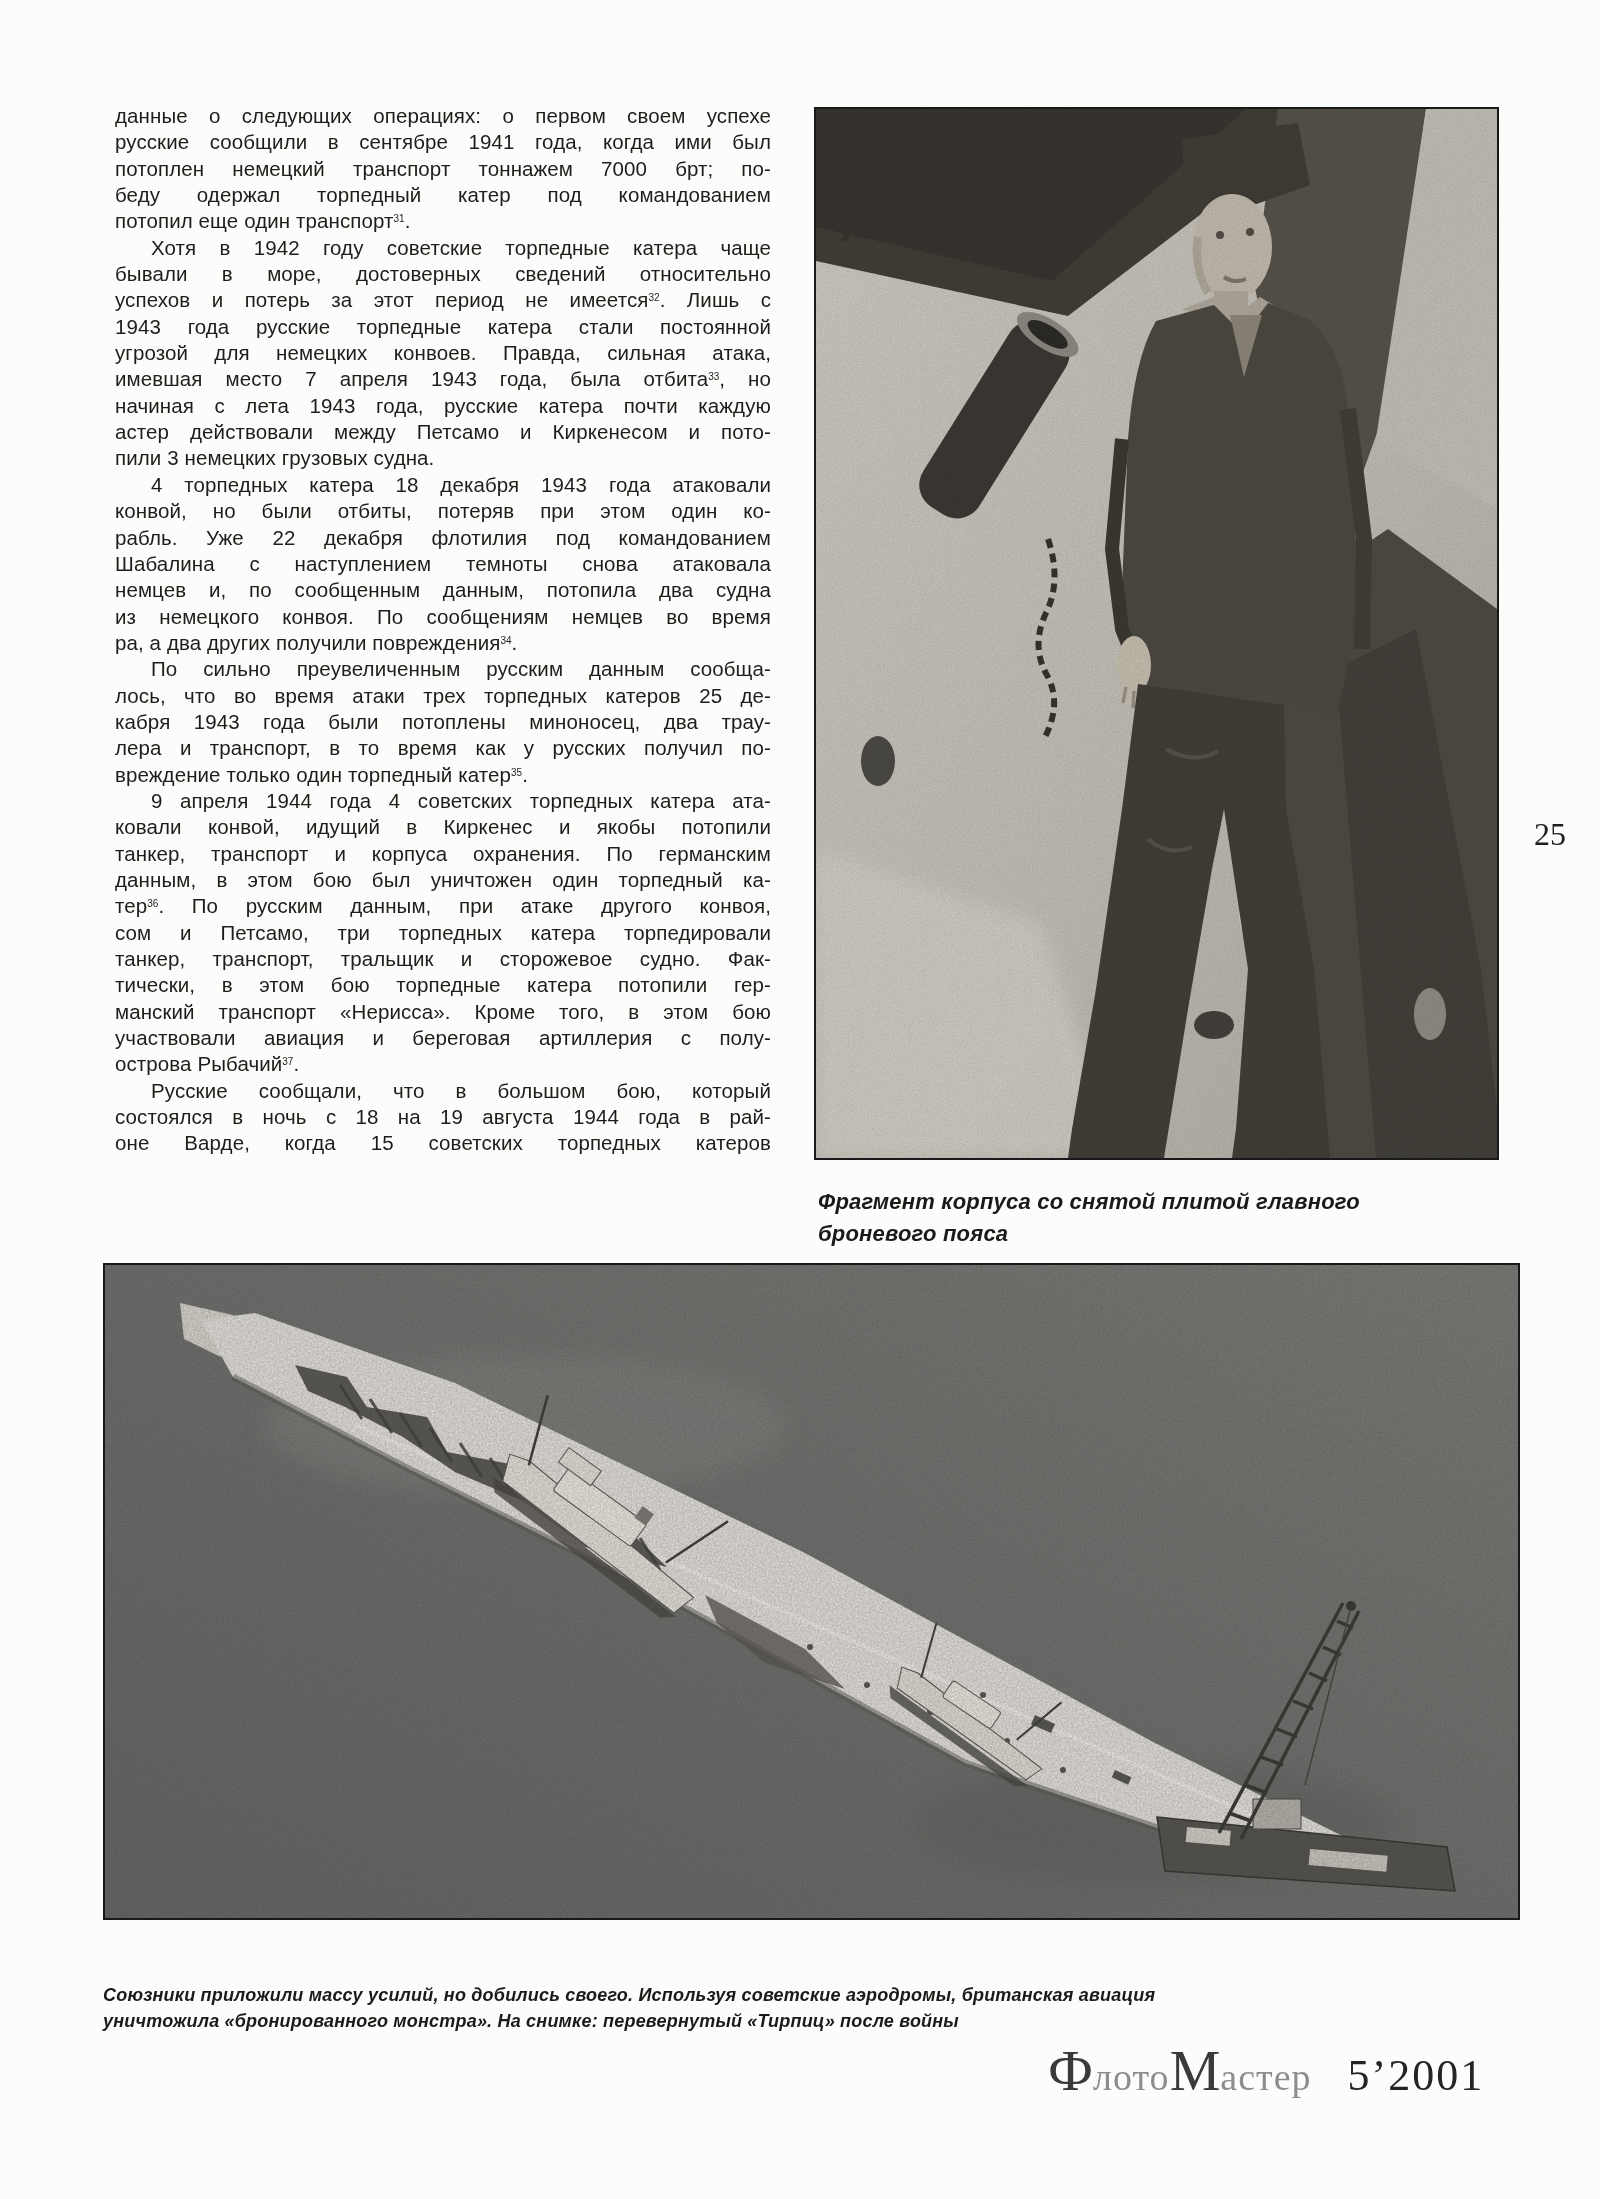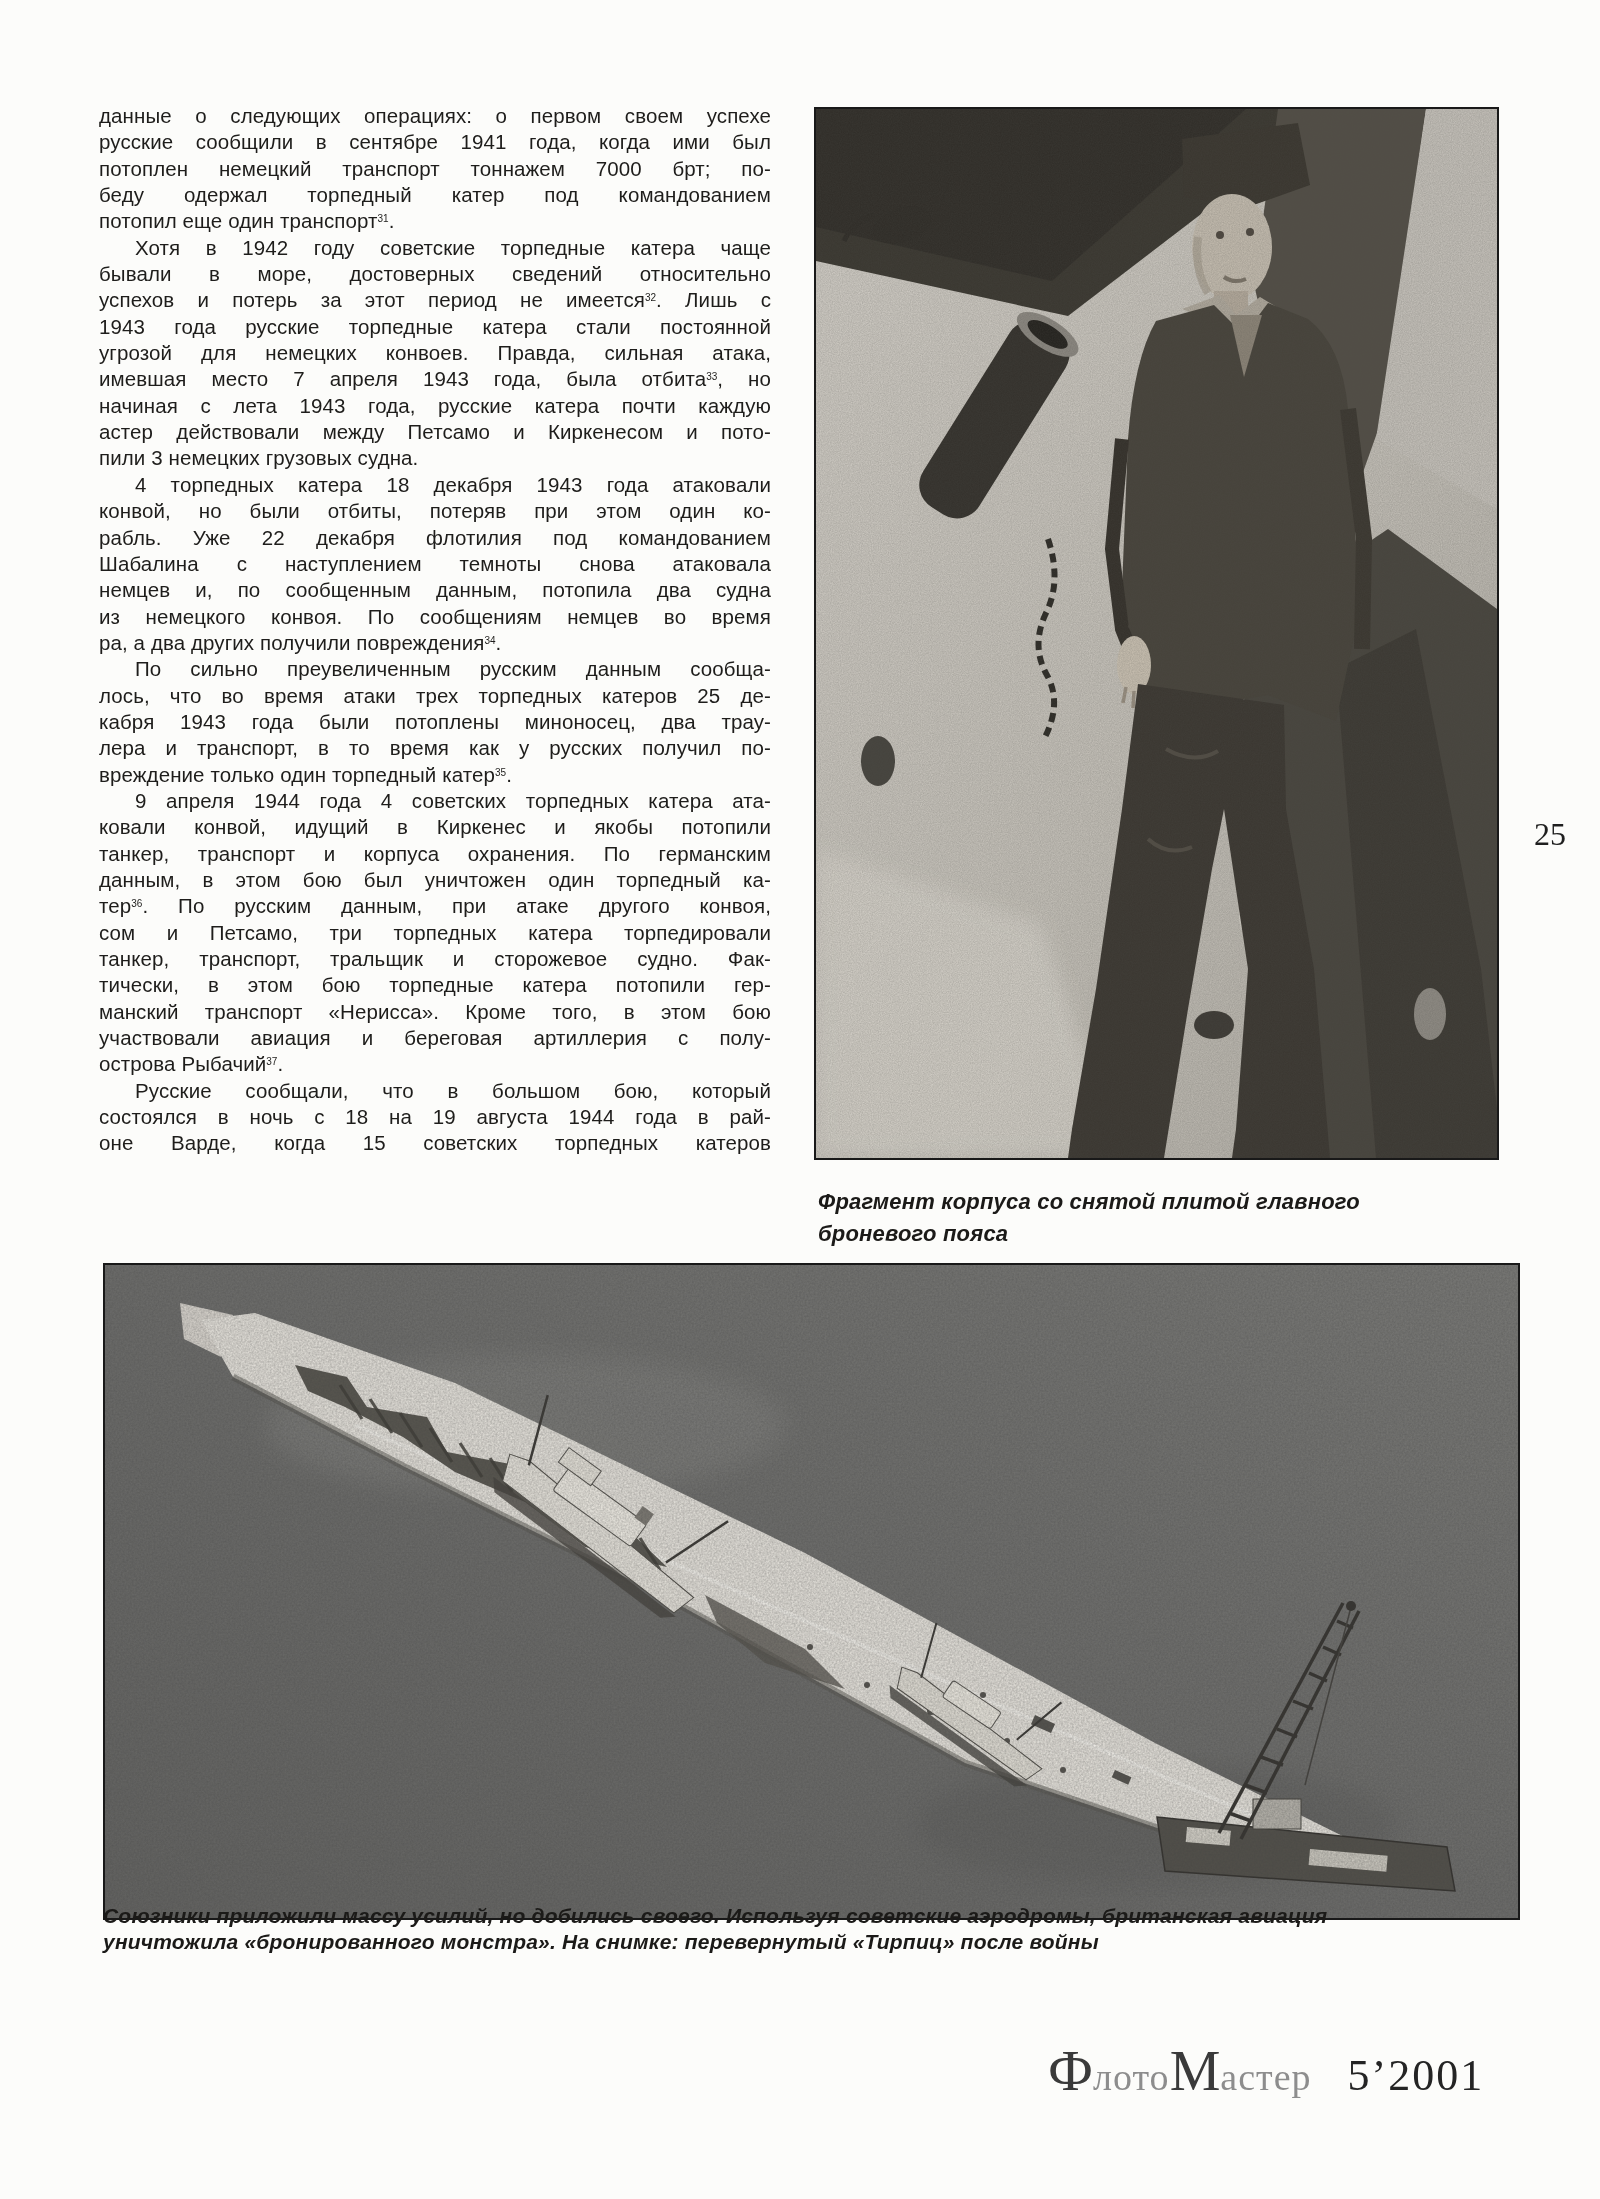--- a/index.html
+++ b/index.html
@@ -8,36 +8,36 @@
     background:#fcfcfa;overflow:hidden;
     font-family:"Liberation Sans",sans-serif;color:#1e1d1b;
   }
   
   .article{
     position:absolute;left:99px;top:103px;width:672px;
     font-size:20.5px;line-height:26.35px;letter-spacing:.1px;
   }
   .article .line{
     height:26.35px;overflow:hidden;
-    text-align:justify;text-align-last:justify;
+    text-align:justify;text-align-last:justify;margin-left:16px;
   }
   .article .line.end{text-align-last:left;}
   .article .line.ind{text-indent:36px;}
   .article sup{font-size:10px;line-height:0;vertical-align:6px;letter-spacing:0;}
   
   .photo{position:absolute;border:2px solid #191919;box-sizing:border-box;background:#b9b5ae;}
   #photoTop{left:814px;top:107px;width:685px;height:1053px;}
   #photoBottom{left:103px;top:1263px;width:1417px;height:657px;}
   .photo svg{display:block;width:100%;height:100%;}
   
   .cap{
     position:absolute;font-style:italic;font-weight:bold;color:#1b1a18;letter-spacing:.2px;
   }
   #capTop{left:818px;top:1186px;width:640px;font-size:22px;line-height:32px;}
-  #capBottom{left:103px;top:1903px;width:1410px;font-size:21px;line-height:25.5px;font-style:italic;}
+  #capBottom{left:103px;top:1983px;width:1410px;font-size:18px;line-height:25.5px;font-style:italic;}
   
   .pageNum{
     position:absolute;left:1520px;top:816px;width:60px;text-align:center;
     font-family:"Liberation Serif",serif;font-size:32px;color:#1f1f1f;
   }
   
   .footer{
     position:absolute;left:1048px;top:2038px;white-space:nowrap;
     font-family:"Liberation Serif",serif;font-weight:normal;
   }

